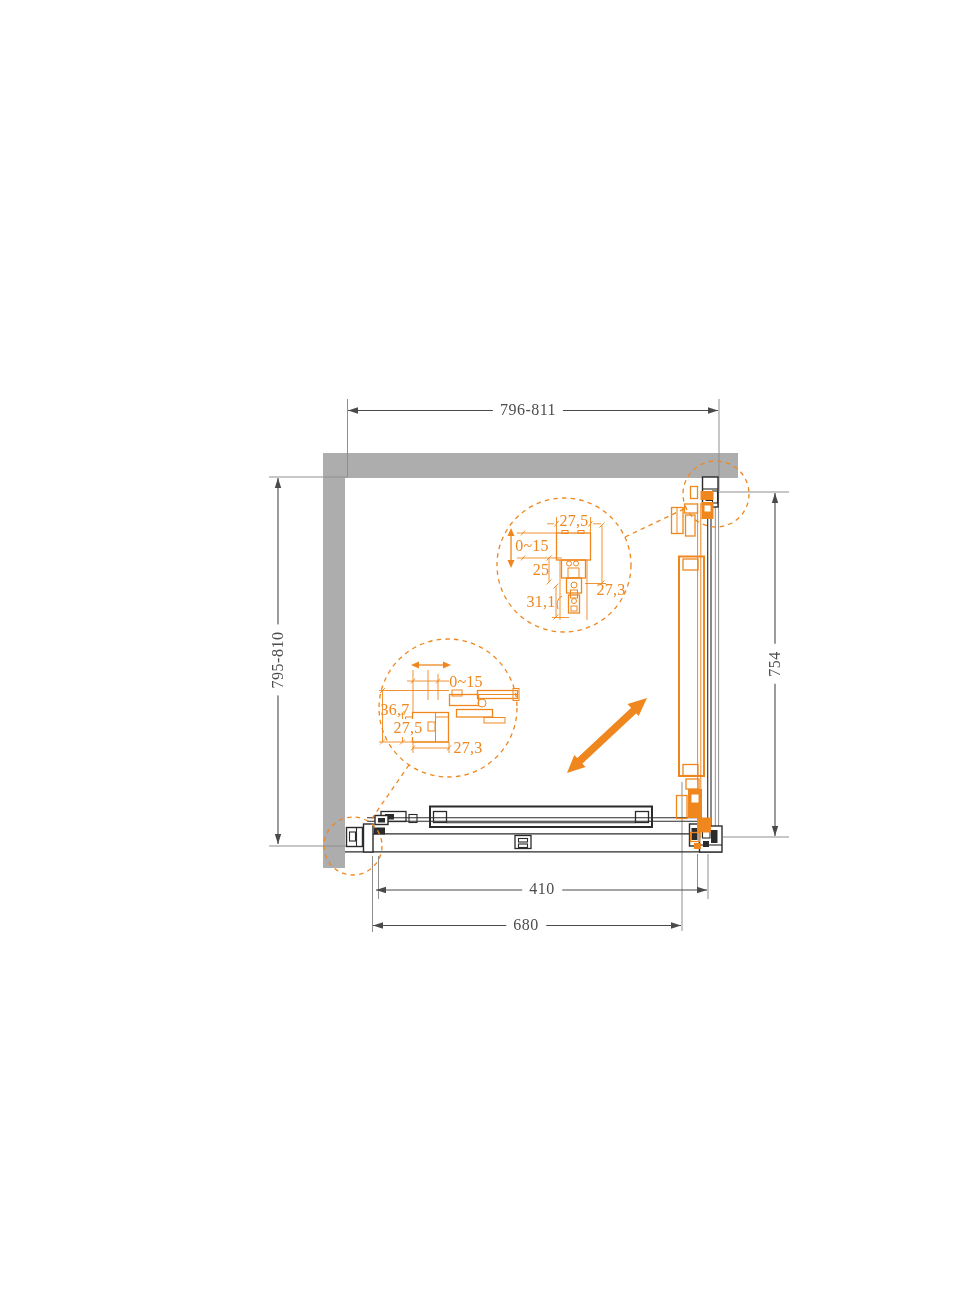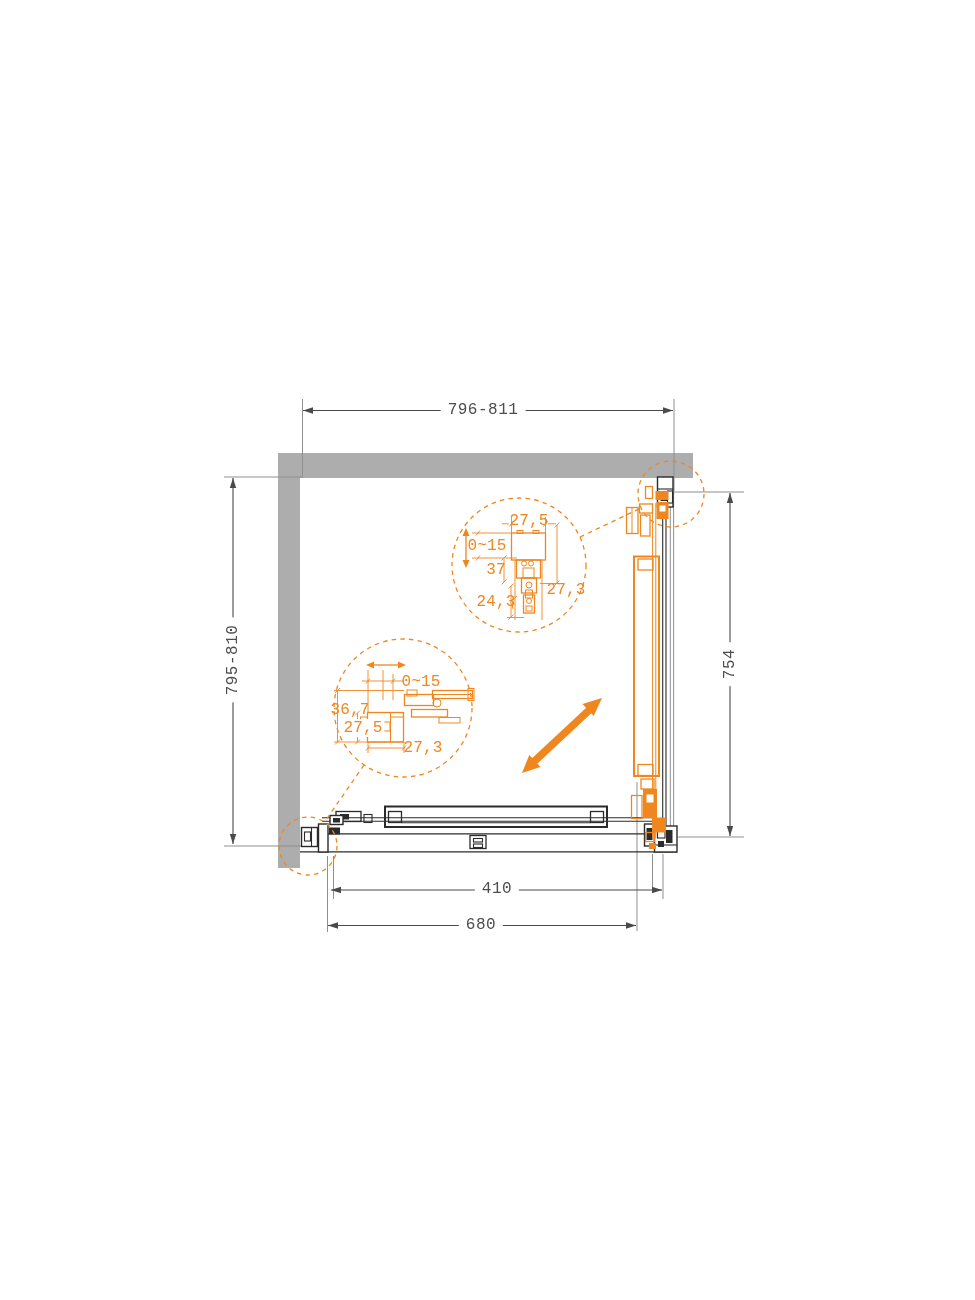--- a/index.html
+++ b/index.html
@@ -1,17 +1,17 @@
 <!DOCTYPE html>
 <html style="--accent: #EF871E; --wall: #ADADAD; --line-dark: #2B2B2B; --line-gray: #8F8F8F; --dim-line: #4A4A4A; --dim-text: #4D4D4D;"><head>
 <meta charset="utf-8">
 <style>
   html,body{margin:0;padding:0;background:#fff;}
   .canvas{position:relative;width:836px;height:1300px;background:#fff;overflow:hidden;
-          font-family:Liberation Mono, monospace;}
+          font-family:Liberation Serif, serif;margin-left:45px;}
   .wall{position:absolute;background:var(--wall);}
   .draw{position:absolute;left:0;top:0;}
   .label{position:absolute;transform:translate(-50%,-50%);font-size:16px;color:var(--dim-text);
          background:#fff;padding:1px 7px;white-space:nowrap;letter-spacing:.5px;}
   .label.vert{transform:translate(-50%,-50%) rotate(-90deg);}
   .dlabel{position:absolute;transform:translate(-50%,-50%);font-size:16px;color:var(--accent);
           white-space:nowrap;letter-spacing:.2px;}
   .dlabel.bg{background:#fff;padding:0 2px;}
   
   .k{stroke:var(--line-dark);stroke-width:1.3;fill:none}
@@ -264,22 +264,22 @@
   </svg>
 
   <div class="label" style="left:483px;top:410px;">796-811</div>
   <div class="label vert" style="left:233px;top:660px;">795-810</div>
   <div class="label vert" style="left:730px;top:664px;">754</div>
   <div class="label" style="left:497px;top:889px;">410</div>
   <div class="label" style="left:481px;top:925px;text-align:center;">680</div>
 
   <div class="dlabel" style="left:529px;top:521px;">27,5</div>
   <div class="dlabel" style="left:487px;top:546px;">0~15</div>
-  <div class="dlabel" style="left:496px;top:570px;">37</div>
+  <div class="dlabel" style="left:496px;top:570px;">25</div>
   <div class="dlabel" style="left:566px;top:590px;">27,3</div>
-  <div class="dlabel" style="left:496px;top:602px;">24,3</div>
+  <div class="dlabel" style="left:496px;top:602px;">31,1</div>
 
   <div class="dlabel" style="left:421px;top:682px;">0~15</div>
   <div class="dlabel" style="left:350px;top:710px;">36,7</div>
   <div class="dlabel bg" style="left:363px;top:728px;">27,5</div>
   <div class="dlabel" style="left:423px;top:748px;">27,3</div>
 
 </div>
 
 </body></html>

